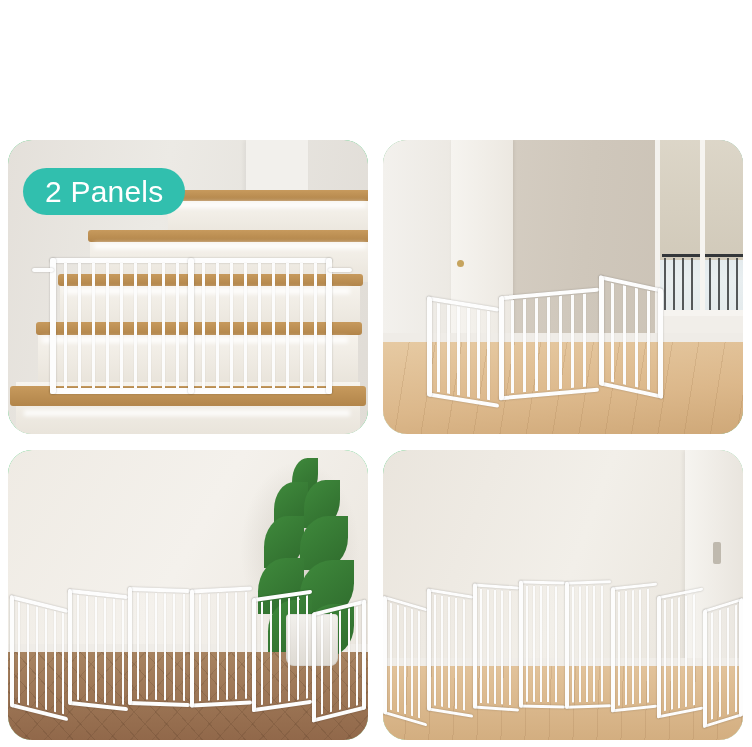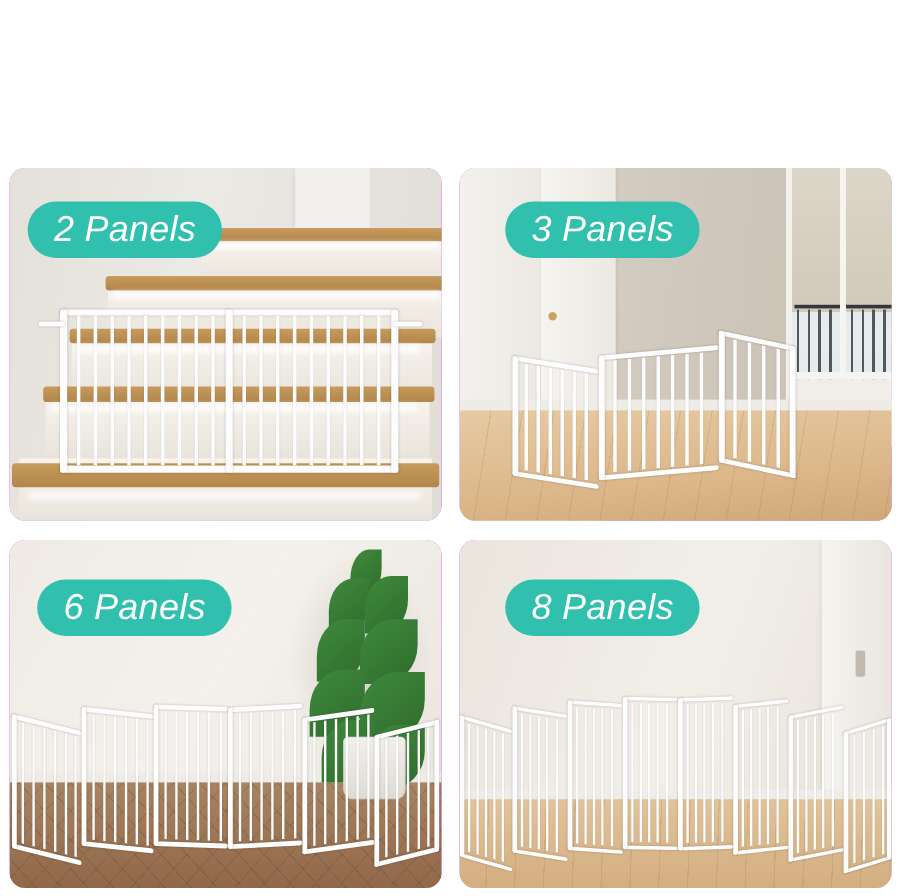--- a/index.html
+++ b/index.html
@@ -33,24 +33,23 @@
     color:#2b2b2b;
     transform:scaleX(0.86);
     transform-origin:50% 50%;
     white-space:nowrap;
   }
 
   
   .grid{position:absolute;left:0;top:0;width:752px;height:747px;}
   .cell{
     position:absolute;
-    border-radius:13px;
+    border-radius:24px;
     overflow:hidden;
-    background:#d946ef;
-    font-style:italic;
+    background:#22c55e;
   }
   .cell-tl{left:8px;  top:140px; width:360px; height:294px;}
   .cell-tr{left:383px;top:140px; width:360px; height:294px;}
   .cell-bl{left:8px;  top:450px; width:360px; height:290px;}
   .cell-br{left:383px;top:450px; width:360px; height:290px;}
 
   .scene{position:absolute;inset:0;overflow:hidden;}
 
   
   .badge{
@@ -264,21 +263,20 @@
             <div class="gate-bar gate-frame-bot" style="height:4px;"></div>
             <div class="gate-bar gate-post" style="left:0;width:5px;"></div>
             <div class="gate-bar gate-post" style="right:0;width:5px;"></div>
             <div class="slat" style="left:12px;"></div>
               <div class="slat" style="left:24px;"></div>
             <div class="slat" style="left:36px;"></div>
               <div class="slat" style="left:48px;"></div>
           </div>
         </div>
       </div>
-      <div class="badge" style="left:38px;top:28px;position:absolute;">3 Panels</div>
     </div>
 
     <div class="cell cell-bl">
       <div class="scene">
         <div class="s3-wall"></div>
         <div class="s3-shadow"></div>
 
         <div class="s3-plant">
           <div class="leaf" style="left:36px;top:0;width:26px;height:40px;"></div>
           <div class="leaf" style="left:18px;top:24px;width:34px;height:46px;"></div>
@@ -359,21 +357,20 @@
             <div class="gate-bar gate-post" style="left:0;width:4px;"></div>
             <div class="gate-bar gate-post" style="right:0;width:4px;"></div>
             <div class="slat" style="left:9px;width:2px;"></div>
               <div class="slat" style="left:18px;width:2px;"></div>
             <div class="slat" style="left:27px;width:2px;"></div>
               <div class="slat" style="left:36px;width:2px;"></div>
             <div class="slat" style="left:44px;width:2px;"></div>
           </div>
         </div>
       </div>
-      <div class="badge" style="left:23px;top:33px;position:absolute;">6 Panels</div>
     </div>
 
     <div class="cell cell-br">
       <div class="scene">
         <div class="s4-wall"></div>
         <div class="s4-door"></div>
         <div class="s4-handle"></div>
 
         <div class="s4-floor">
           <div class="s4-floorlines"></div>
@@ -456,17 +453,16 @@
             <div class="gate-bar gate-frame-bot" style="height:3px;"></div>
             <div class="gate-bar gate-post" style="left:0;width:4px;"></div>
             <div class="gate-bar gate-post" style="right:0;width:4px;"></div>
             <div class="slat" style="left:8px;width:2px;"></div>
               <div class="slat" style="left:16px;width:2px;"></div>
             <div class="slat" style="left:24px;width:2px;"></div>
               <div class="slat" style="left:32px;width:2px;"></div>
           </div>
         </div>
       </div>
-      <div class="badge" style="left:38px;top:33px;position:absolute;">8 Panels</div>
     </div>
 
   </div>
 </div>
 
 </body></html>

